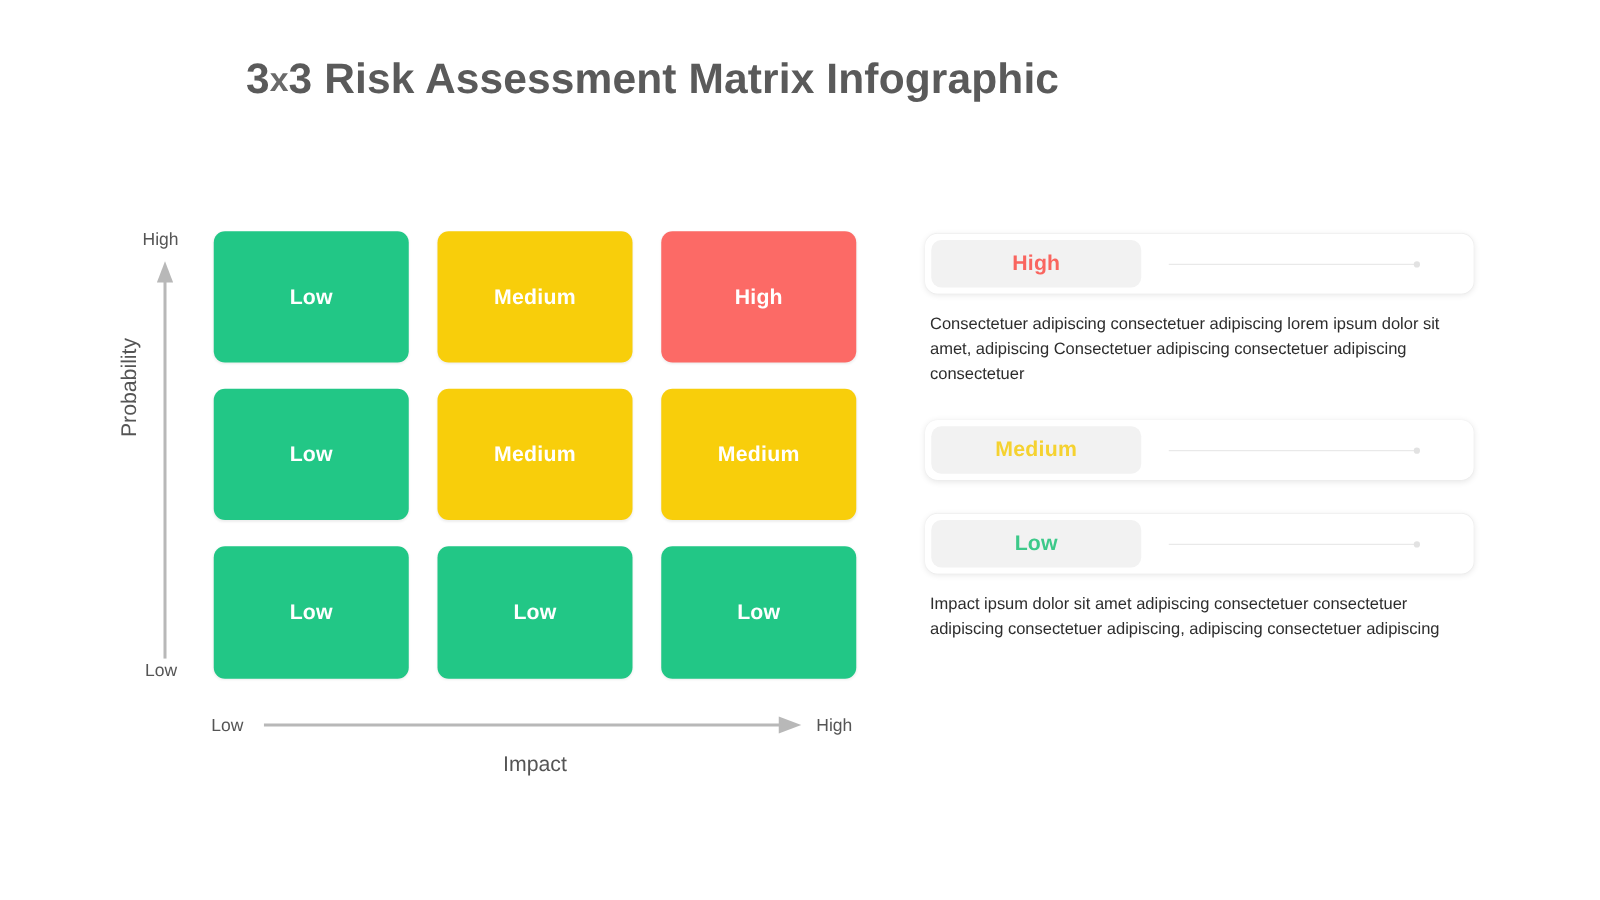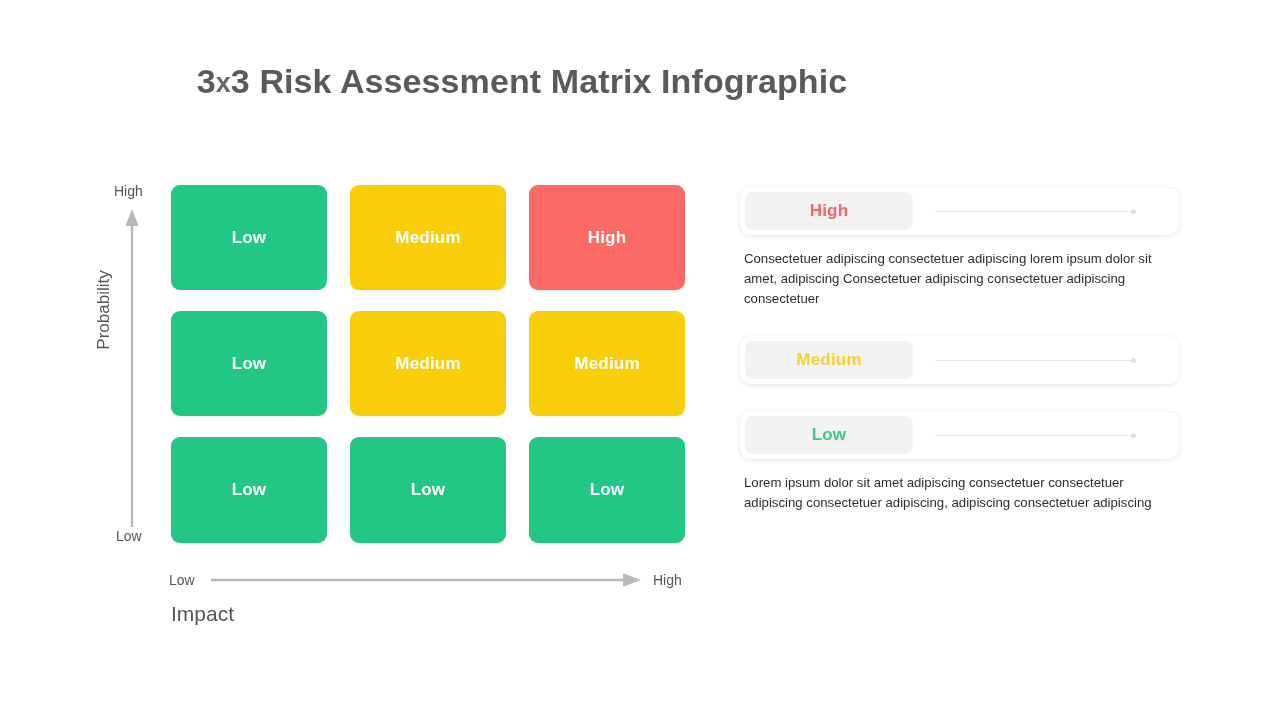--- a/index.html
+++ b/index.html
@@ -15,21 +15,21 @@
   .slide {
     position: relative;
     width: 1280px;
     height: 720px;
     background: #ffffff;
   }
 
   
   .title {
     position: absolute;
-    top: 62px;
+    top: 44px;
     left: 0;
     width: 1044px;
     text-align: center;
     font-size: 34px;
     font-weight: bold;
     color: #5a5a5a;
     letter-spacing: 0.1px;
     white-space: nowrap;
   }
   .title .x-small {
@@ -102,21 +102,22 @@
     left: 211px;
     top: 572px;
     width: 432px;
     height: 16px;
   }
   .x-axis-title {
     position: absolute;
     left: 171px;
     top: 602px;
     width: 514px;
-    font-size: 21px;
+    text-align: center;
+    font-size: 17px;
     color: #555555;
   }
 
   
   .grid {
     position: absolute;
     left: 171px;
     top: 185px;
     width: 514px;
     height: 359px;
@@ -298,17 +299,17 @@
       <div class="legend-card">
         <div class="legend-pill" style="color: rgb(61, 201, 138);">
             <span>Low</span>
           </div>
         <div class="legend-line-wrap">
           <div class="legend-line">
               <span class="legend-dot"></span>
             </div>
         </div>
       </div>
-      <div class="legend-desc">Lorem ipsum dolor sit amet adipiscing consectetuer consectetuer adipiscing consectetuer adipiscing, adipiscing consectetuer adipiscing</div>
+      <div class="legend-desc">Impact ipsum dolor sit amet adipiscing consectetuer consectetuer adipiscing consectetuer adipiscing, adipiscing consectetuer adipiscing</div>
     </div>
 
   </div>
 </div>
 
 </body></html>

